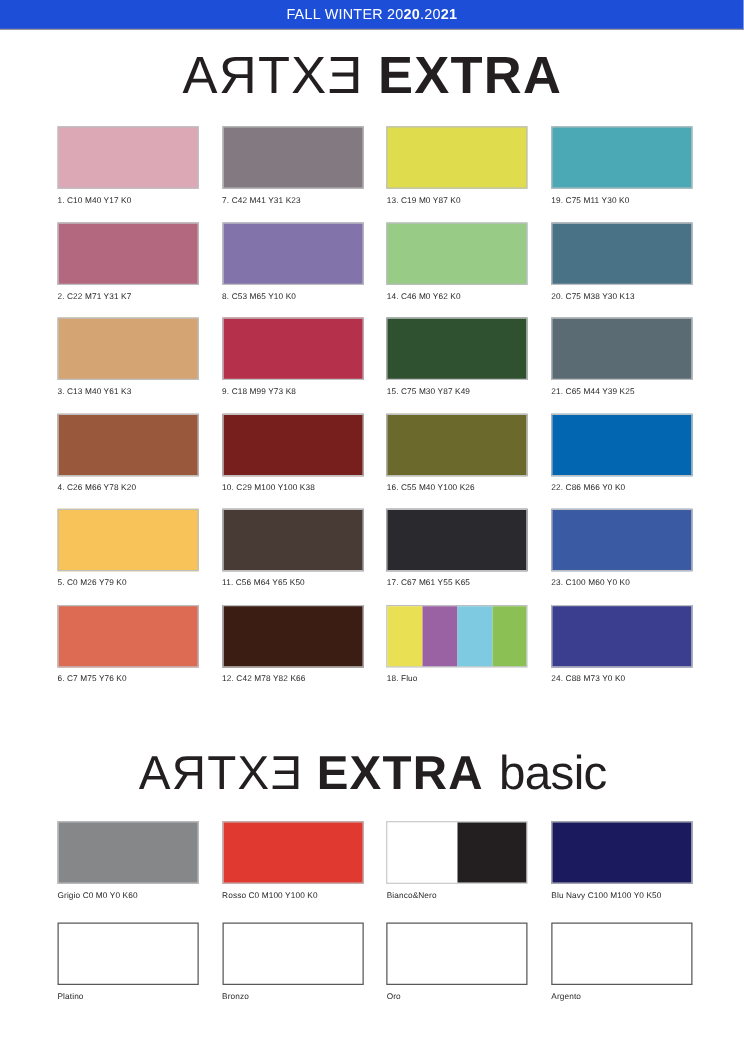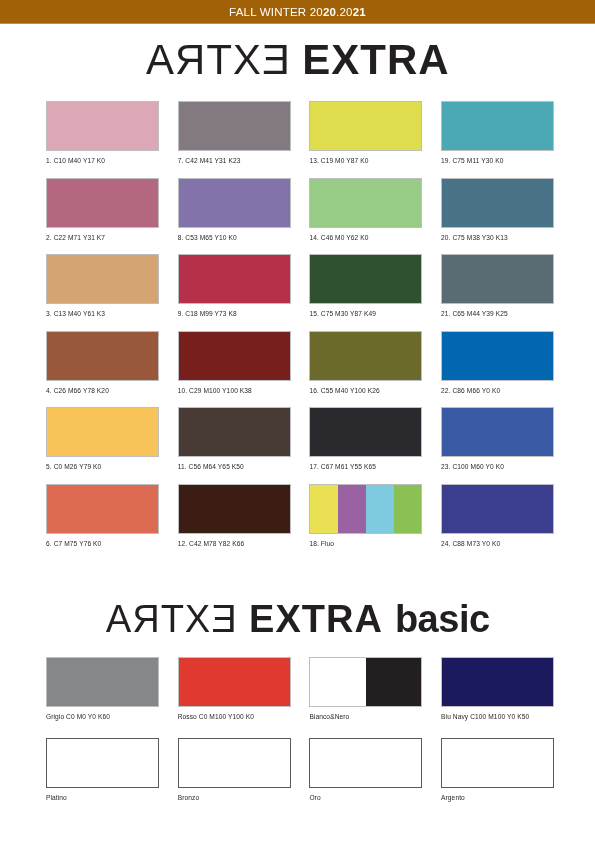--- a/index.html
+++ b/index.html
@@ -15,21 +15,21 @@
     color: #231f20;
     overflow: hidden;
   }
 
   
   .header-bar {
     position: absolute;
     top: 0; left: 0;
     width: 595px;
     height: 23px;
-    background: #a16207;
+    background: #1d4ed8;
     border-bottom: 1.5px solid #939598;
     display: flex;
     align-items: center;
     justify-content: center;
     text-align: center;
   }
   .header-title {
     color: #ffffff;
     font-size: 11.5px;
     letter-spacing: .2px;
@@ -57,21 +57,21 @@
   }
   .logo .thin {
     font-weight: 300;
     color: #231f20;
   }
   .logo .heavy {
     font-weight: 900;
     color: #231f20;
   }
   .logo .word-basic {
-    font-weight: 700;
+    font-weight: 400;
     letter-spacing: -0.5px;
   }
   .logo .gap { display: inline-block; width: 12px; }
 
   
   .grid {
     position: absolute;
     left: 46px;
     top: 101px;
     width: 508px;

